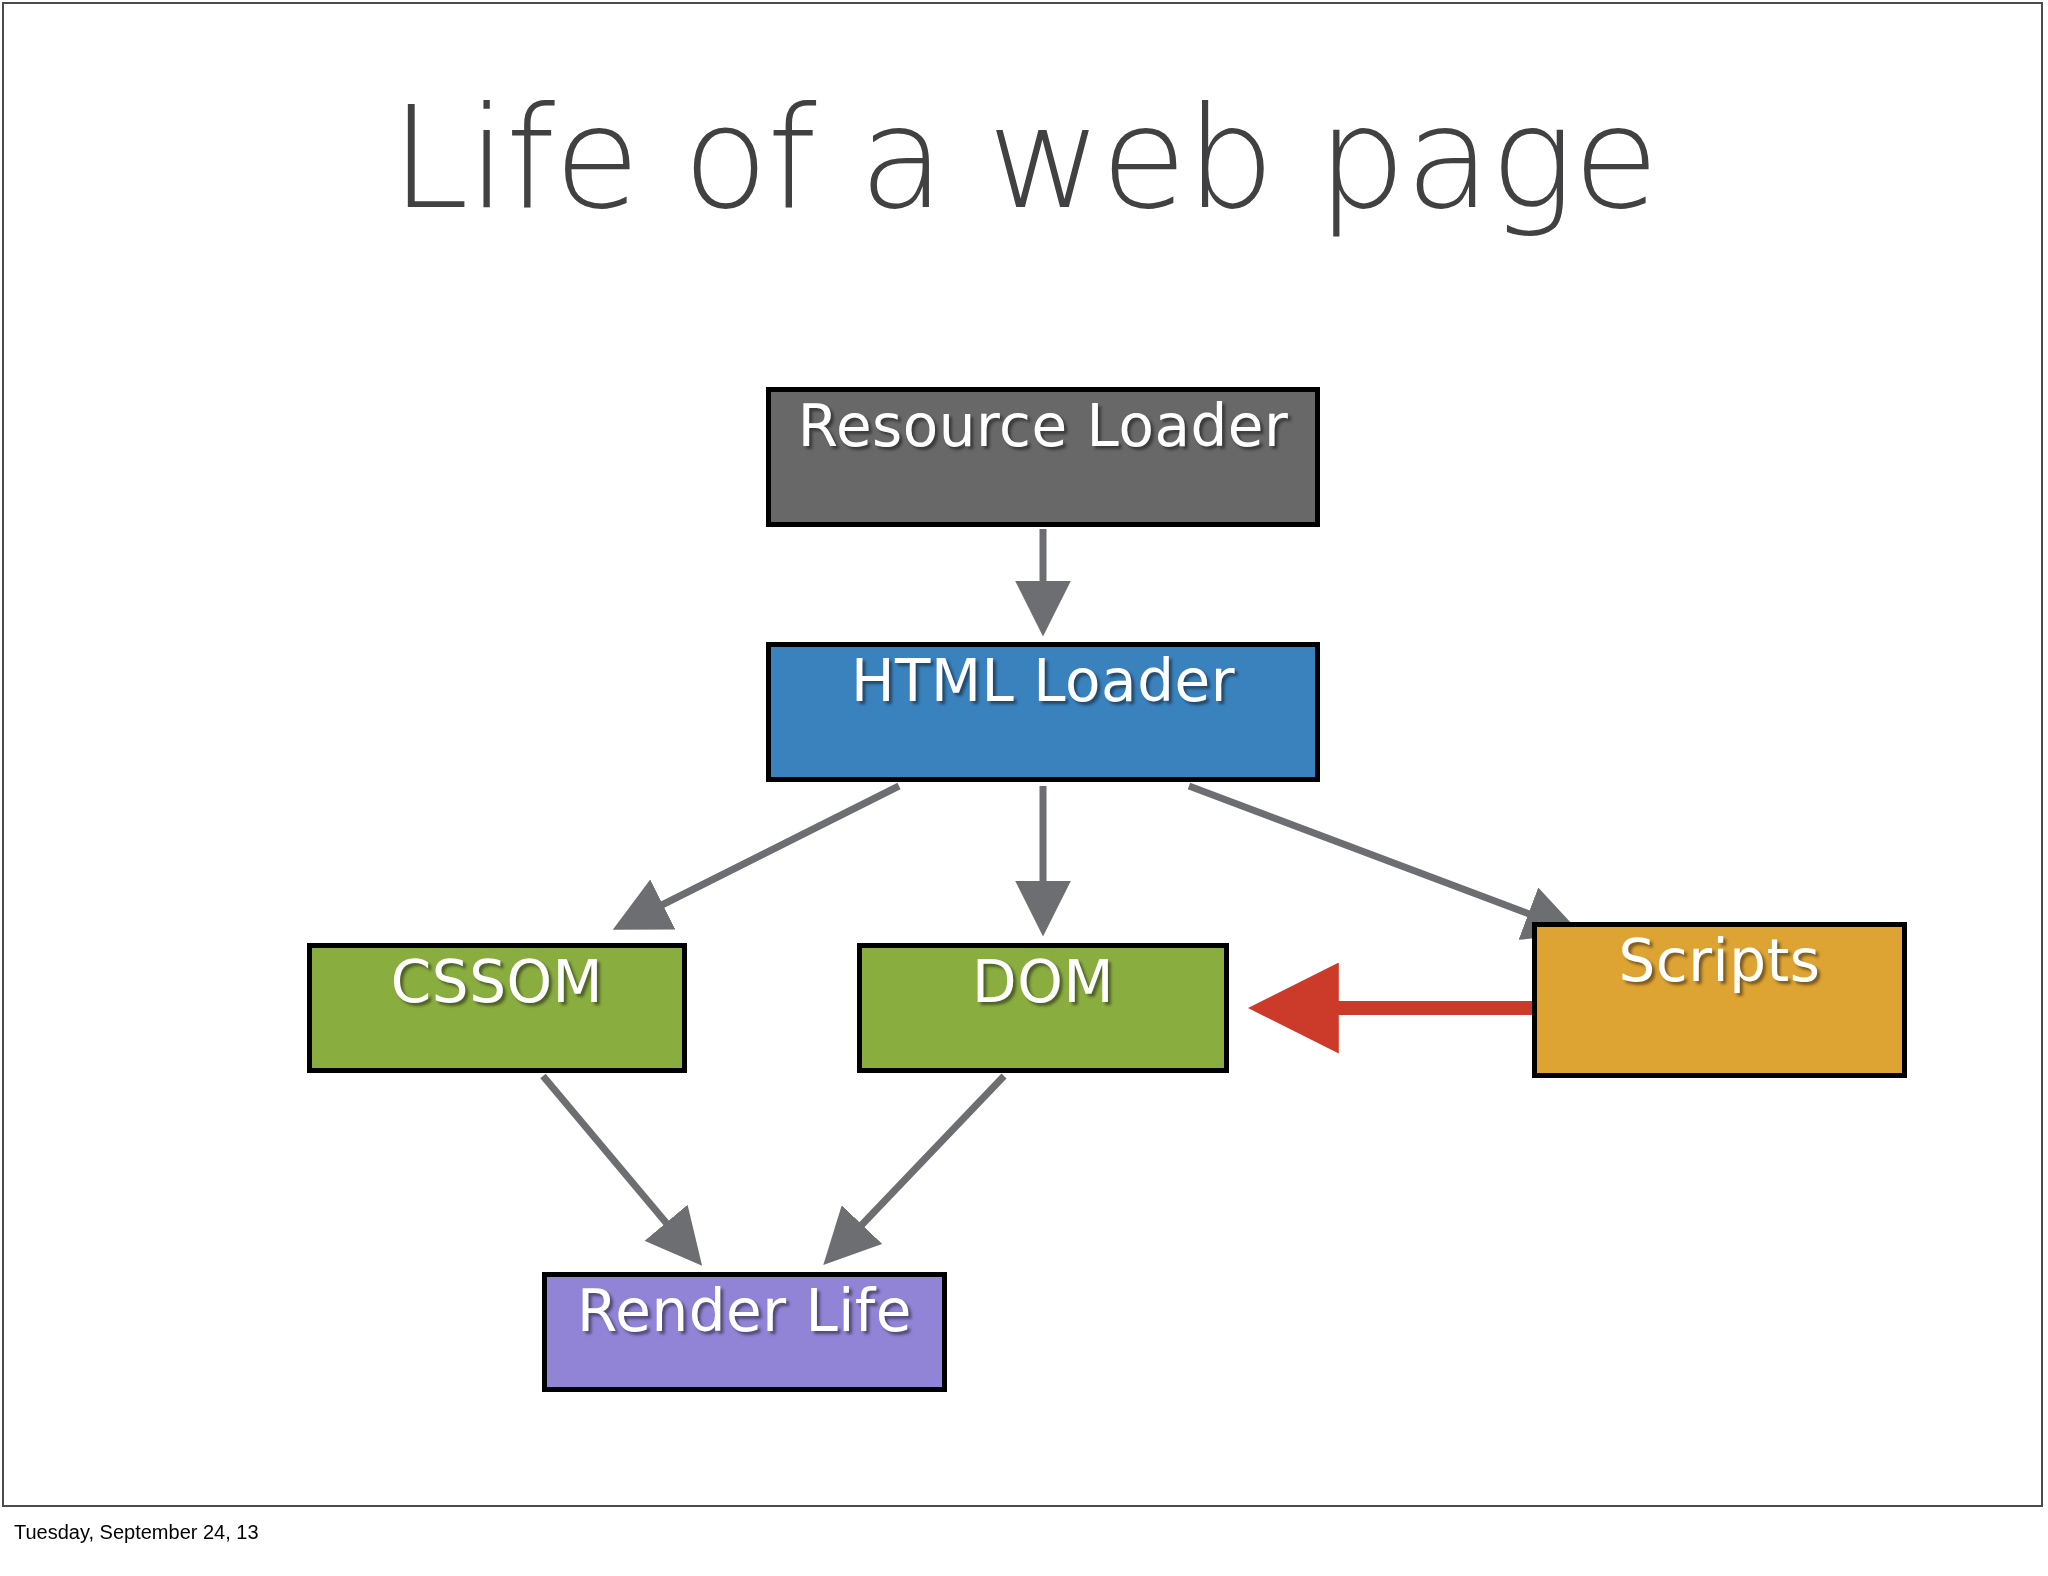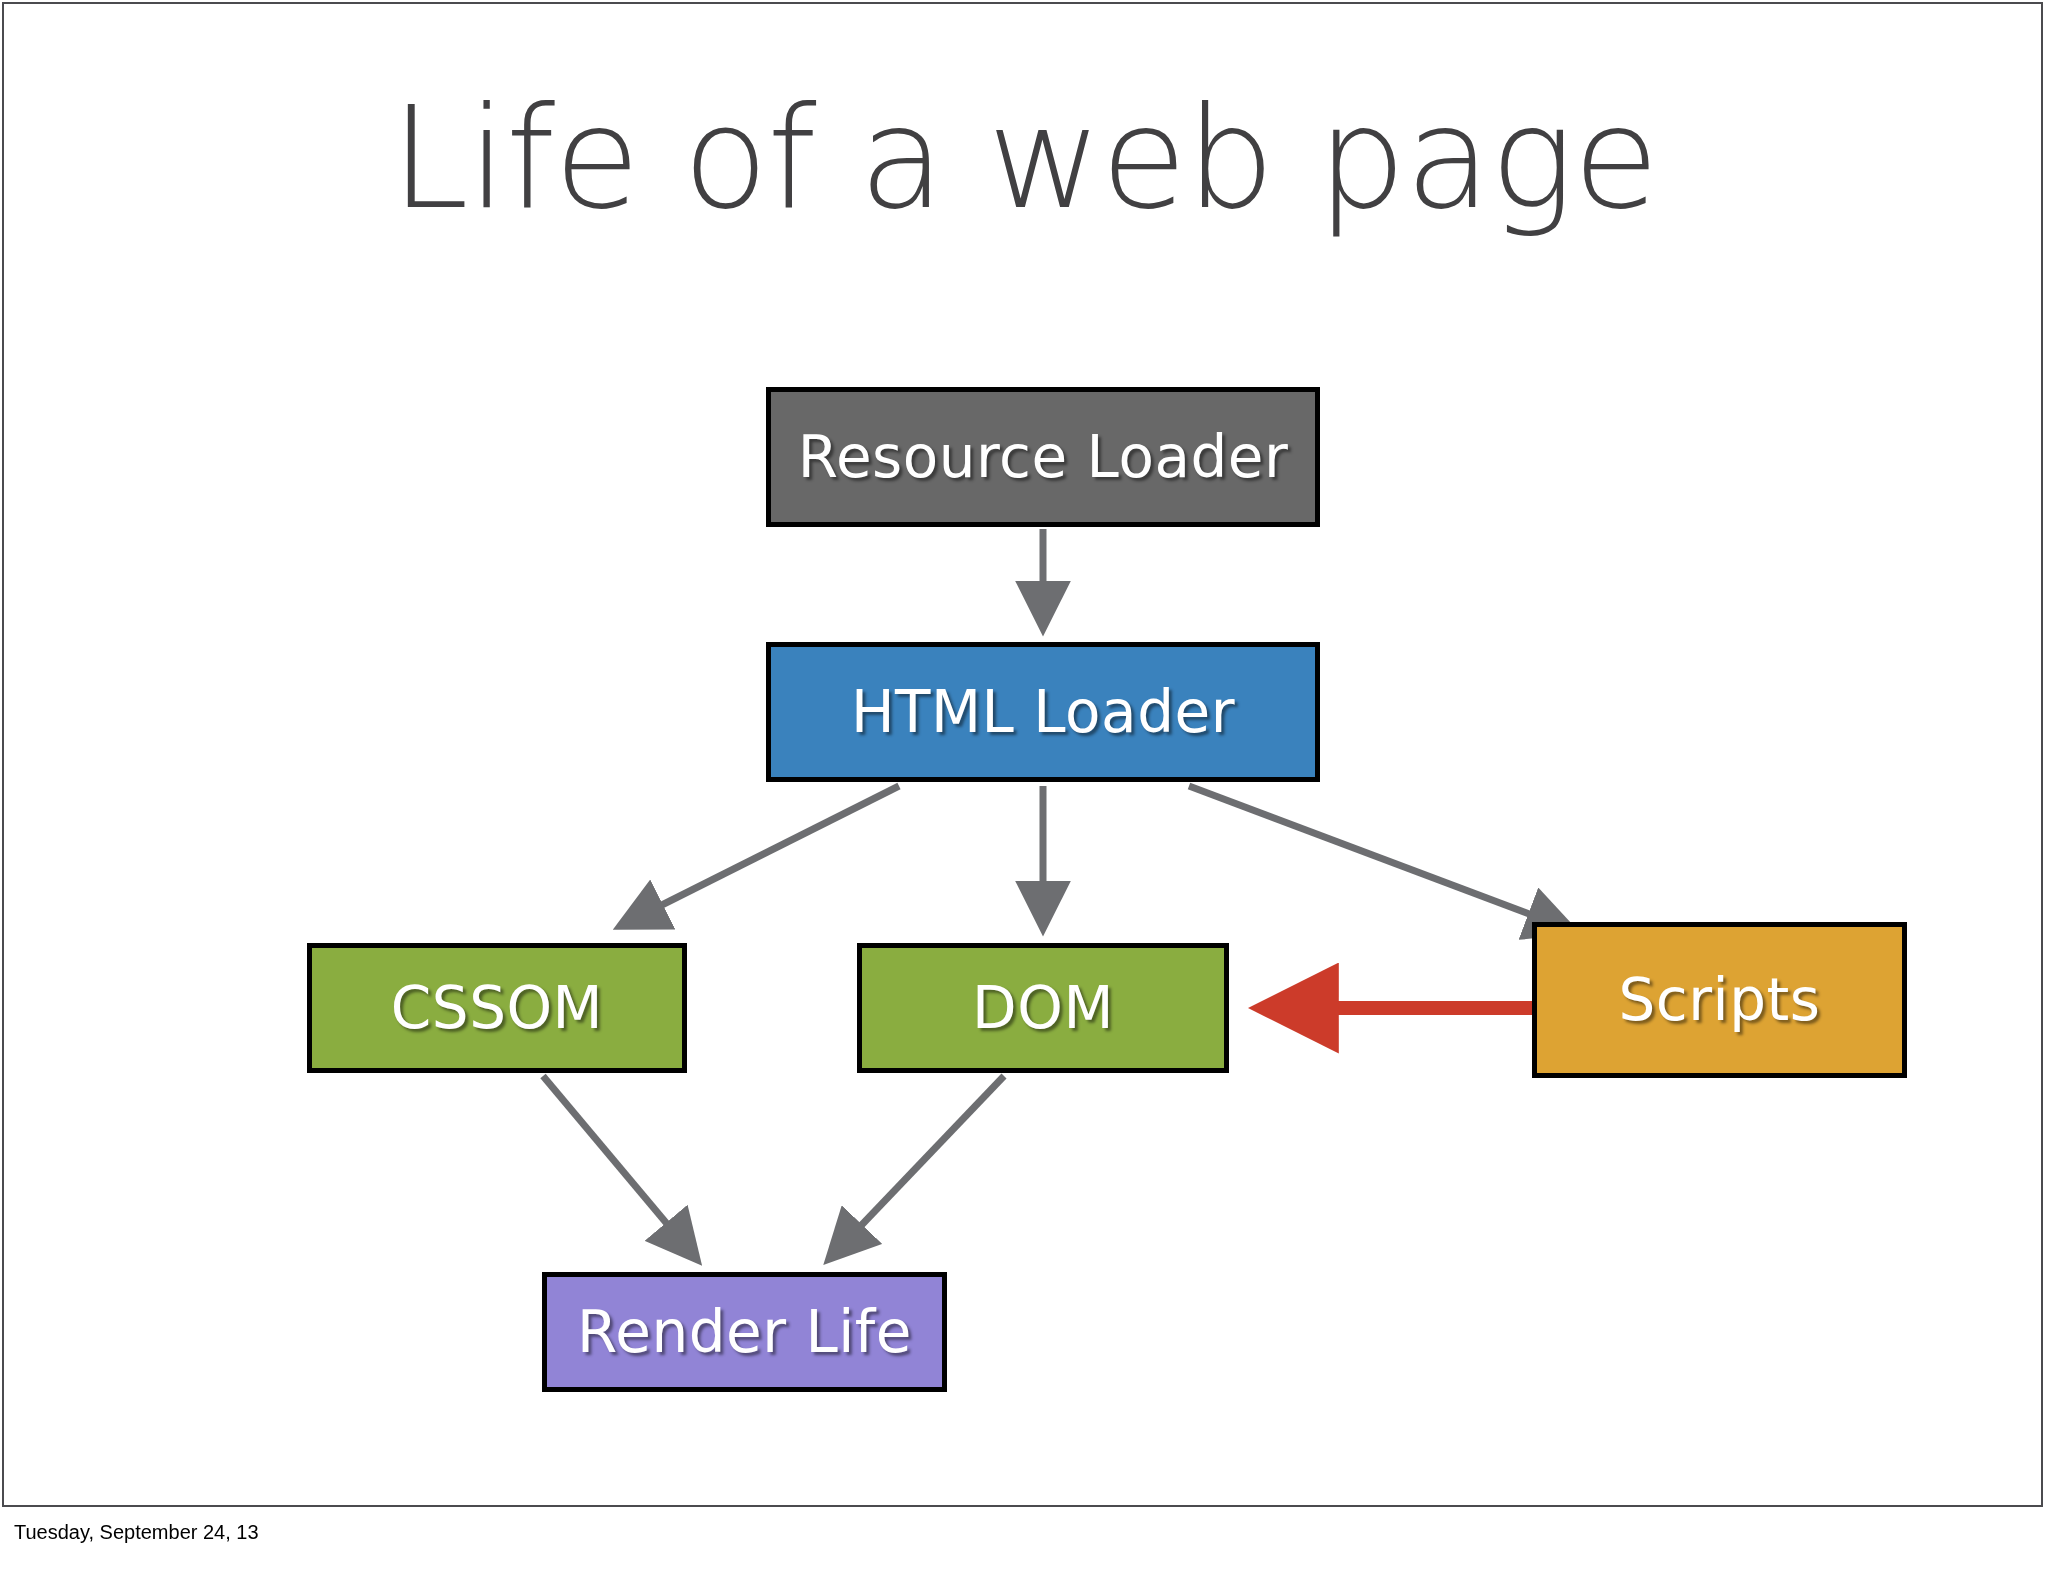--- a/index.html
+++ b/index.html
@@ -64,21 +64,20 @@
     top: 0;
     width: 2041px;
     height: 1505px;
   }
 
   .node {
     position: absolute;
     border: 5px solid #000000;
     box-sizing: border-box;
     display: flex;
-    align-items: center;
     justify-content: center;
     color: #ffffff;
     font-family: "DejaVu Sans", sans-serif;
     font-weight: 400;
     font-size: 58px;
     letter-spacing: 0.5px;
     text-shadow: 3px 3px 3px rgba(0,0,0,0.45);
     white-space: nowrap;
   }
 

